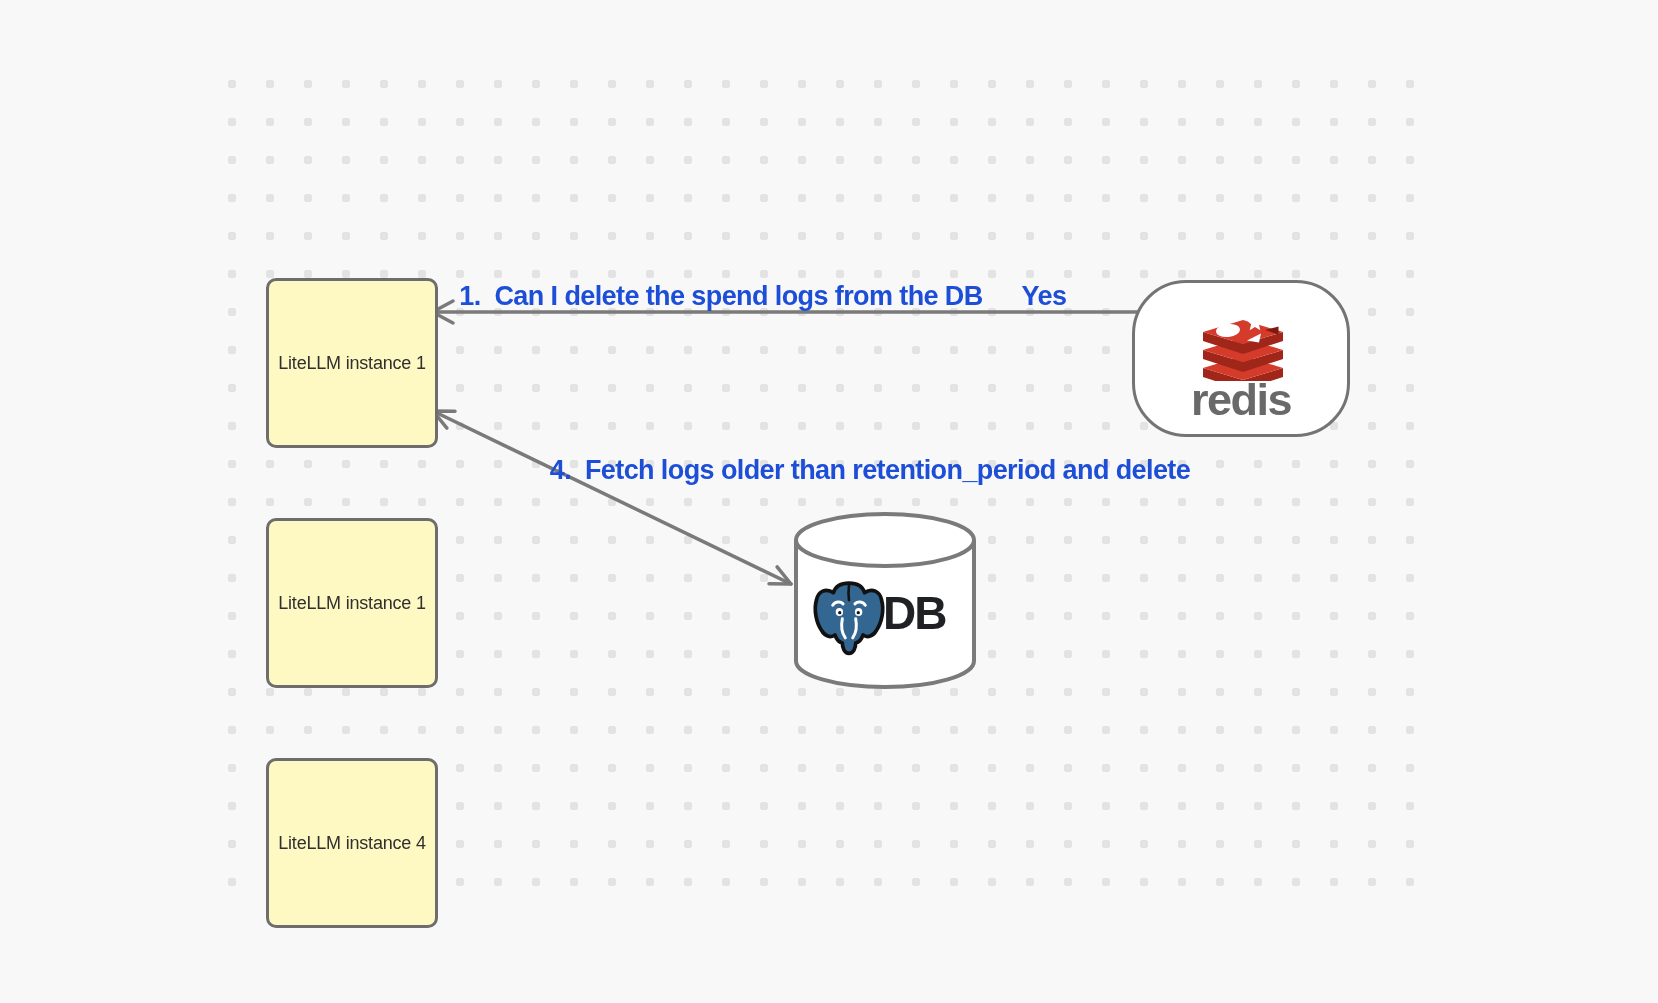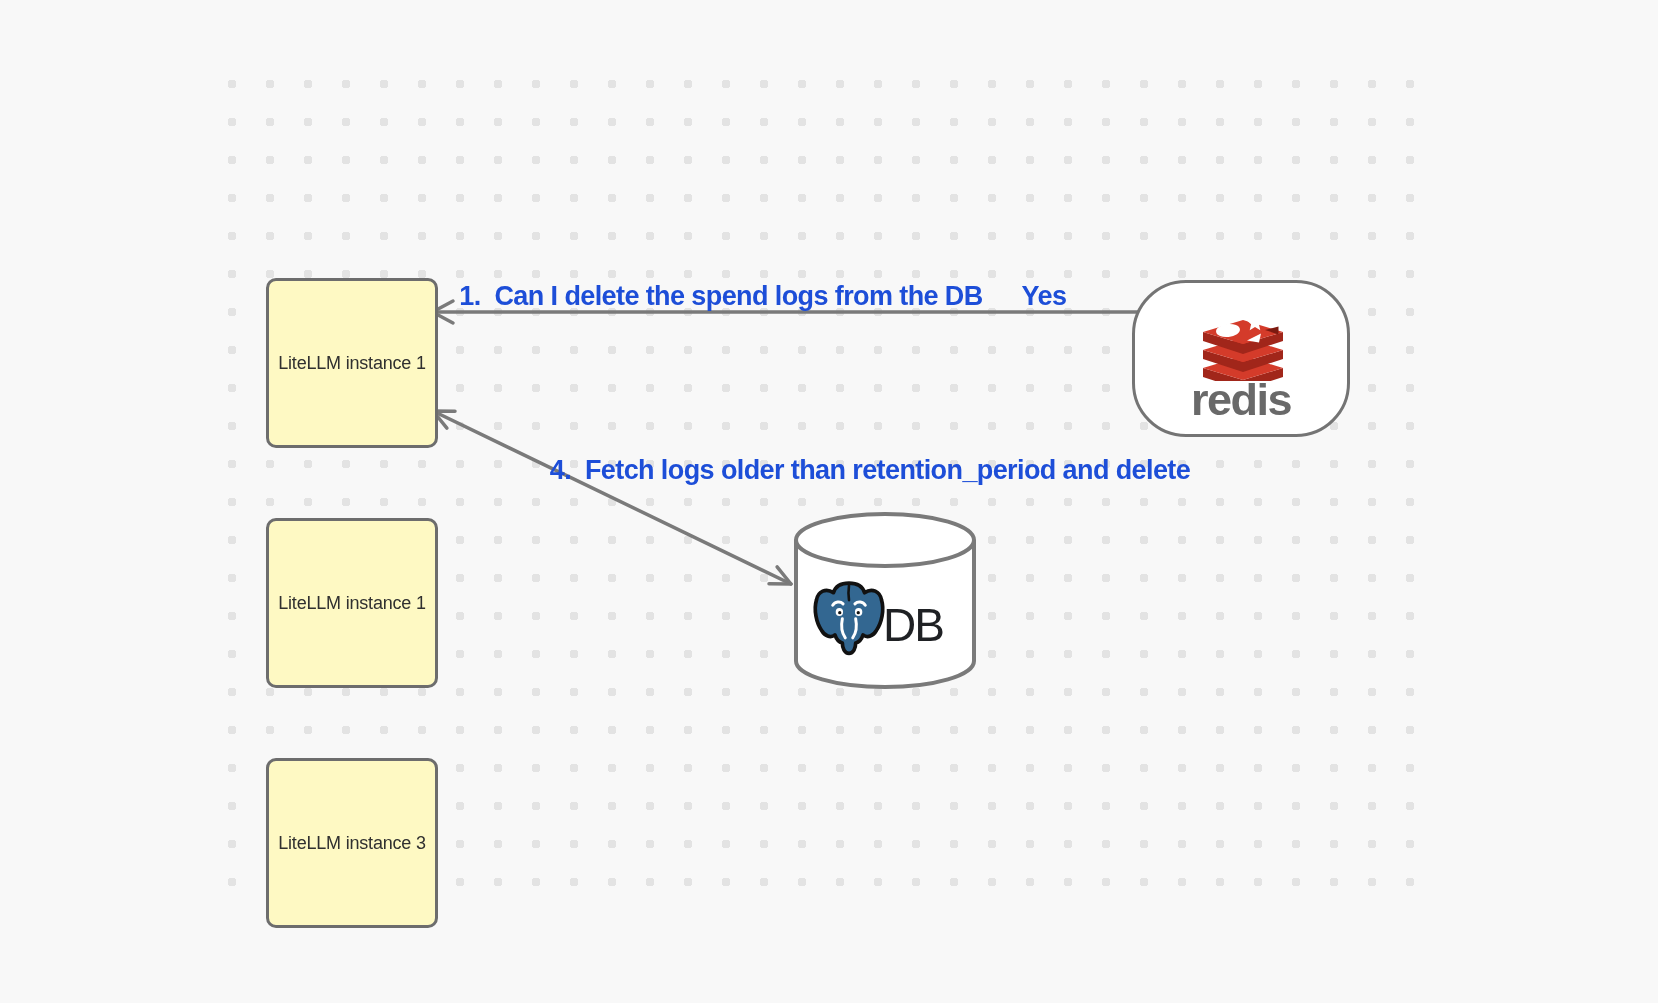--- a/index.html
+++ b/index.html
@@ -72,25 +72,24 @@
     position: absolute;
     left: 792px; top: 509px;
     width: 190px; height: 184px;
   }
   .db-cyl { position: absolute; left: 0; top: 0; }
   .pg-logo { position: absolute; left: 20px; top: 71px; }
   .db-label {
     position: absolute;
     left: 91px; top: 80px;
     font-size: 46px;
-    font-weight: 400;
+    font-weight: 700;
     letter-spacing: -2px;
     color: #1f2124;
     line-height: 48px;
-    margin-top: 12px;
   }
   
   .edge-label {
     position: absolute;
     transform: translateX(-50%);
     font-size: 27px;
     font-weight: bold;
     letter-spacing: -0.6px;
     color: #1d4ed8;
     white-space: pre;
@@ -117,21 +116,21 @@
     </g>
   </svg>
 
   <div class="inst-box" style="top:278px">
     <span class="box-label">LiteLLM instance 1</span>
   </div>
   <div class="inst-box" style="top:518px">
     <span class="box-label">LiteLLM instance 1</span>
   </div>
   <div class="inst-box" style="top:758px">
-    <span class="box-label">LiteLLM instance 3</span>
+    <span class="box-label">LiteLLM instance 4</span>
   </div>
 
   <div class="redis-node">
     <svg class="redis-logo" width="82" height="70" viewBox="0 0 80 70">
 
       <path d="M0 57 L0 66 L40 79 L80 66 L80 57 L40 69 Z" fill="#a1261a"></path>
       <path d="M0 57 L40 45 L80 57 L40 69 Z" fill="#d43b2a"></path>
 
       <path d="M0 39 L0 48 L40 61 L80 48 L80 39 L40 51 Z" fill="#a1261a"></path>
       <path d="M0 39 L40 27 L80 39 L40 51 Z" fill="#d43b2a"></path>

